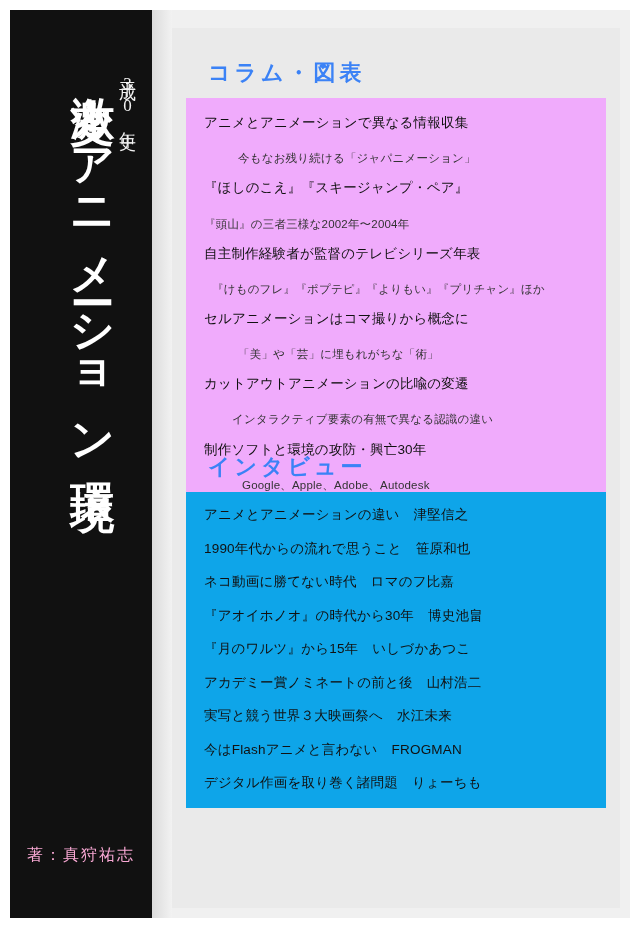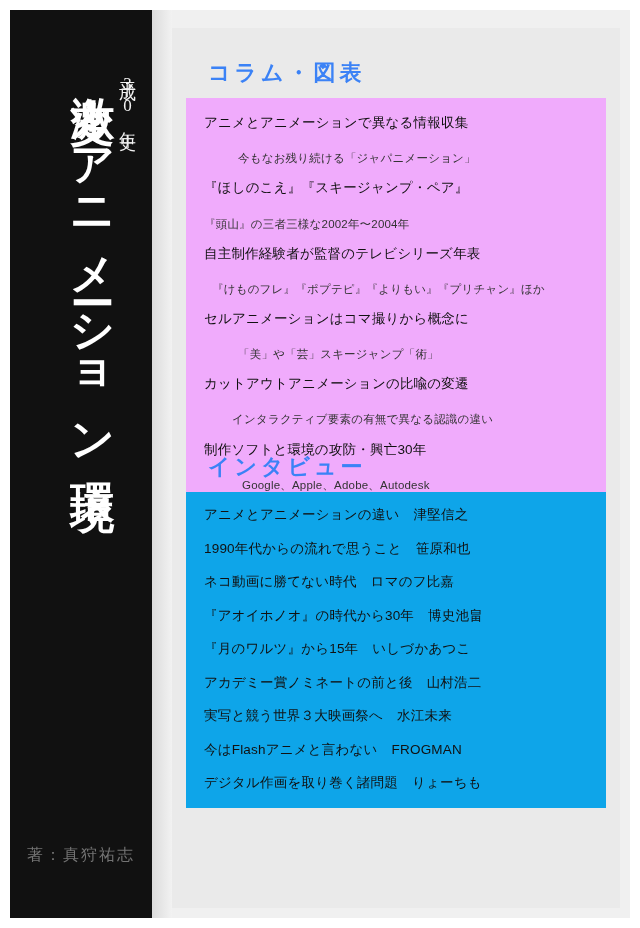--- a/index.html
+++ b/index.html
@@ -91,21 +91,21 @@
   }
   .cover-author {
     position: absolute;
     left: 0;
     right: 0;
     bottom: 52px;
     text-align: center;
     font-family: "Liberation Serif", serif;
     font-size: 16px;
     letter-spacing: 2px;
-    color: #737373;
+    color: #f9a8d4;
   }
 
   
   .section {
     position: absolute;
     left: 186px;
     width: 420px;
   }
   .section-title {
     font-family: "Liberation Serif", serif;
@@ -198,21 +198,21 @@
         <div class="entry-sub" style="padding-left:0;">『頭山』の三者三様な2002年〜2004年</div>
       </div>
 
       <div class="entry">
         <div class="entry-main">自主制作経験者が監督のテレビシリーズ年表</div>
         <div class="entry-sub" style="padding-left:8px;">『けものフレ』『ポプテピ』『よりもい』『プリチャン』ほか</div>
       </div>
 
       <div class="entry">
         <div class="entry-main">セルアニメーションはコマ撮りから概念に</div>
-        <div class="entry-sub">「美」や「芸」スキージャンプ「術」</div>
+        <div class="entry-sub">「美」や「芸」に埋もれがちな「術」</div>
       </div>
 
       <div class="entry">
         <div class="entry-main">カットアウトアニメーションの比喩の変遷</div>
         <div class="entry-sub center">インタラクティブ要素の有無で異なる認識の違い</div>
       </div>
 
       <div class="entry">
         <div class="entry-main">制作ソフトと環境の攻防・興亡30年</div>
         <div class="entry-sub" style="padding-left:38px;">Google、Apple、Adobe、Autodesk</div>

